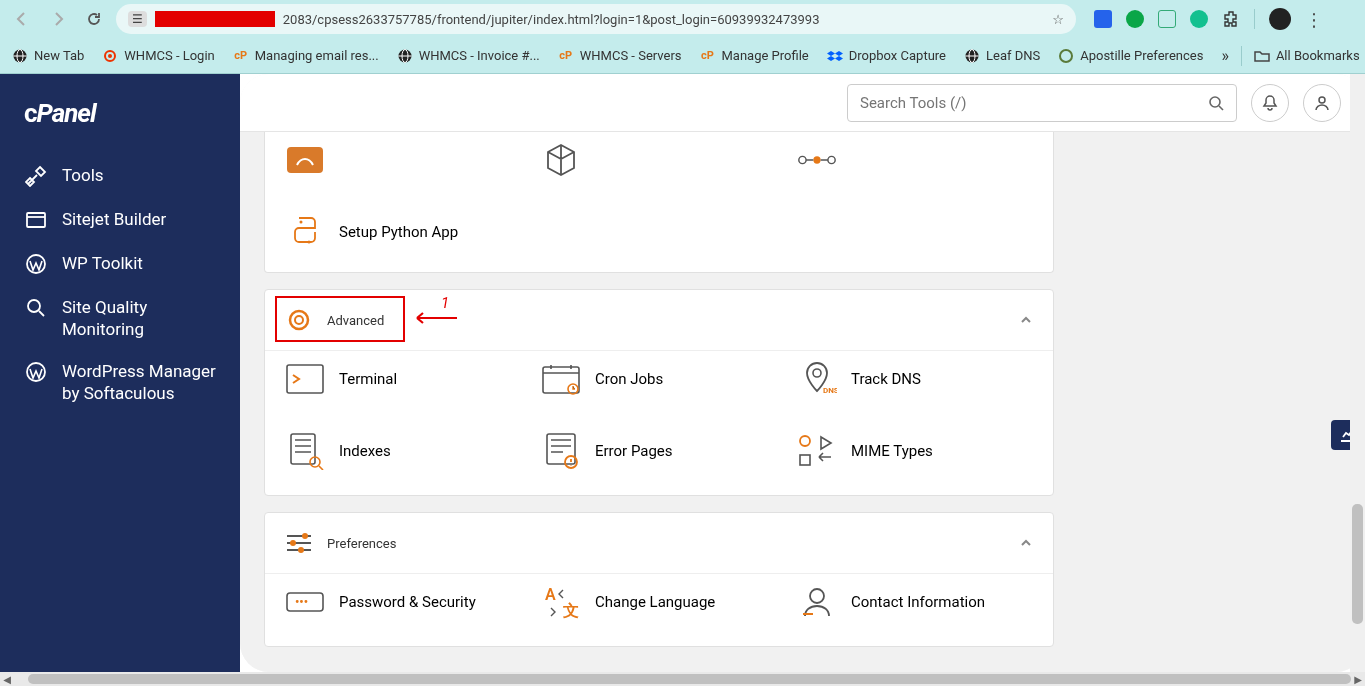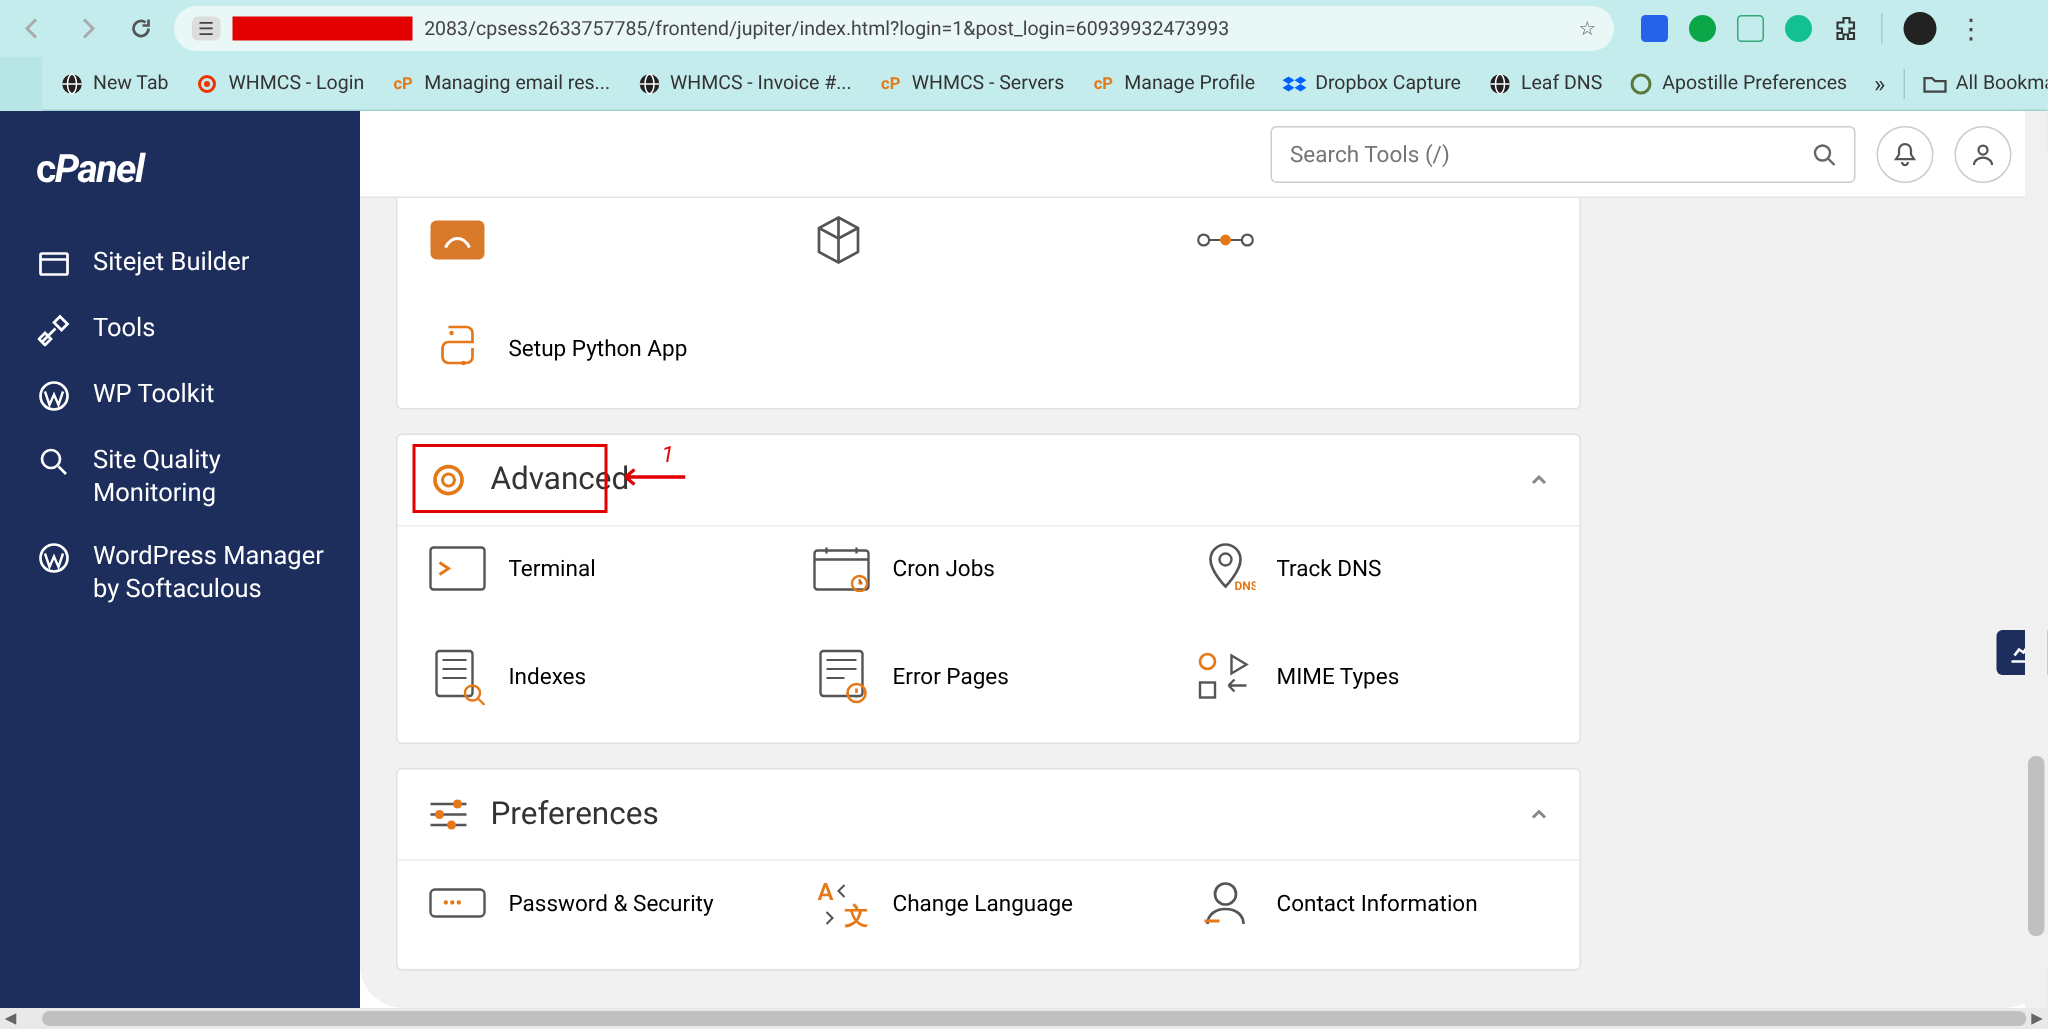--- a/index.html
+++ b/index.html
@@ -13,21 +13,21 @@
 .url-redact { width: 120px; height: 16px; background: #e30000; }
 .url-text { white-space: nowrap; overflow: hidden; }
 .url-star { margin-left: auto; color: #555; }
 .ext-icons { display: flex; align-items: center; gap: 14px; margin-left: 10px; }
 .ext-icon { width: 18px; height: 18px; border-radius: 4px; }
 .ext-sep { width: 1px; height: 20px; background: #9cc; }
 .avatar { width: 22px; height: 22px; border-radius: 50%; background: #222; }
 .dots { color: #444; font-size: 18px; }
 
 
-.bookmarks-bar { height: 36px; background: #c4ecec; display: flex; align-items: center; padding: 0 12px; gap: 18px; font-size: 13px; color: #333; border-bottom: 1px solid #a0d0d0; margin-left: 28px; }
+.bookmarks-bar { height: 36px; background: #c4ecec; display: flex; align-items: center; padding: 0 12px; gap: 18px; font-size: 13px; color: #333; border-bottom: 1px solid #a0d0d0; }
 .bookmark { display: flex; align-items: center; gap: 6px; cursor: pointer; white-space: nowrap; }
 .bk-icon { width: 16px; height: 16px; display: inline-flex; align-items: center; justify-content: center; }
 .bk-overflow { margin-left: auto; display: flex; align-items: center; gap: 12px; }
 .bk-sep { width: 1px; height: 20px; background: #9cc; }
 
 
 .app { position: relative; height: calc(686px - 38px - 36px - 14px); display: flex; background: #fff; }
 
 
 .sidebar { width: 240px; background: #1d2b64; background: #1e2f5a; background: #1d2d5c; color: #fff; padding: 24px 0 0 0; flex-shrink: 0; }
@@ -43,26 +43,26 @@
 .topbar { height: 58px; background: #fff; display: flex; align-items: center; justify-content: flex-end; padding: 0 24px; gap: 14px; border-bottom: 1px solid #e5e5e5; }
 .search-box { width: 390px; height: 38px; border: 1px solid #ccc; border-radius: 4px; display: flex; align-items: center; padding: 0 12px; color: #888; font-size: 15px; }
 .search-box input { border: none; outline: none; flex: 1; font-size: 15px; color: #333; }
 .top-btn { width: 38px; height: 38px; border: 1px solid #ccc; border-radius: 50%; display: flex; align-items: center; justify-content: center; color: #555; cursor: pointer; }
 
 .content { padding: 0 24px; background: #f1f1f1; height: calc(100% - 58px); overflow: hidden; }
 .content-inner { width: 790px; }
 
 .panel { background: #fff; border: 1px solid #e0e0e0; border-radius: 4px; margin-top: 16px; }
 .panel.first { margin-top: 0; border-top: none; border-radius: 0 0 4px 4px; }
-.panel-head { display: flex; align-items: center; padding: 16px 20px; font-size: 21px; color: #333; position: relative; }
+.panel-head { display: flex; align-items: center; padding: 16px 20px; font-size: 13px; color: #333; position: relative; }
 .panel-head-icon { width: 28px; height: 28px; margin-right: 14px; display: flex; align-items: center; justify-content: center; }
 .panel-chevron { position: absolute; right: 20px; color: #888; }
 .panel-body { padding: 8px 20px 24px 20px; display: grid; grid-template-columns: repeat(3, 1fr); gap: 32px 20px; border-top: 1px solid #eee; }
 .tool { display: flex; align-items: center; gap: 14px; cursor: pointer; }
-.tool-icon { width: 40px; height: 40px; display: flex; align-items: center; flex-shrink: 0; }
+.tool-icon { width: 40px; height: 40px; display: flex; align-items: center; justify-content: center; flex-shrink: 0; }
 .tool-label { color: #000000; font-size: 15px; }
 
 
 .highlight-box { position: absolute; border: 2px solid #e30000; }
 .highlight-arrow { position: absolute; color: #e30000; font-size: 20px; display: flex; align-items: center; }
 .highlight-num { position: absolute; color: #e30000; font-size: 15px; font-style: italic; }
 
 
 .float-btn { position: absolute; right: 0; top: 420px; width: 34px; height: 30px; background: #1d2d5c; color: #fff; border-radius: 4px 0 0 4px; display: flex; align-items: center; justify-content: center; }
 
@@ -200,33 +200,33 @@
 
 <div class="app">
 
   <div class="sidebar">
     <div class="logo">
       <span class="logo-c">c</span><span>Panel</span>
     </div>
     <div class="side-item">
       <span class="side-icon">
           <svg width="22" height="22" viewBox="0 0 22 22">
-            <rect x="2" y="4" width="18" height="14" rx="1" fill="none" stroke="#fff" stroke-width="1.8"></rect>
-            <path d="M2 8h18" stroke="#fff" stroke-width="1.8"></path>
-          </svg>
-        </span>
-      <span class="side-label">Sitejet Builder</span>
+            <path d="M3 19L12 10M15 2l5 5-4 4-5-5zM5 13l4 4-4 4-4-4z" fill="none" stroke="#fff" stroke-width="1.8"></path>
+          </svg>
+        </span>
+      <span class="side-label">Tools</span>
     </div>
     <div class="side-item">
       <span class="side-icon">
           <svg width="22" height="22" viewBox="0 0 22 22">
-            <path d="M3 19L12 10M15 2l5 5-4 4-5-5zM5 13l4 4-4 4-4-4z" fill="none" stroke="#fff" stroke-width="1.8"></path>
-          </svg>
-        </span>
-      <span class="side-label">Tools</span>
+            <rect x="2" y="4" width="18" height="14" rx="1" fill="none" stroke="#fff" stroke-width="1.8"></rect>
+            <path d="M2 8h18" stroke="#fff" stroke-width="1.8"></path>
+          </svg>
+        </span>
+      <span class="side-label">Sitejet Builder</span>
     </div>
     <div class="side-item">
       <span class="side-icon">
           <svg width="22" height="22" viewBox="0 0 22 22">
             <circle cx="11" cy="11" r="9" fill="none" stroke="#fff" stroke-width="1.8"></circle>
             <path d="M5 8l3 9 3-7 3 7 3-9" fill="none" stroke="#fff" stroke-width="1.6"></path>
           </svg>
         </span>
       <span class="side-label">WP Toolkit</span>
     </div>

